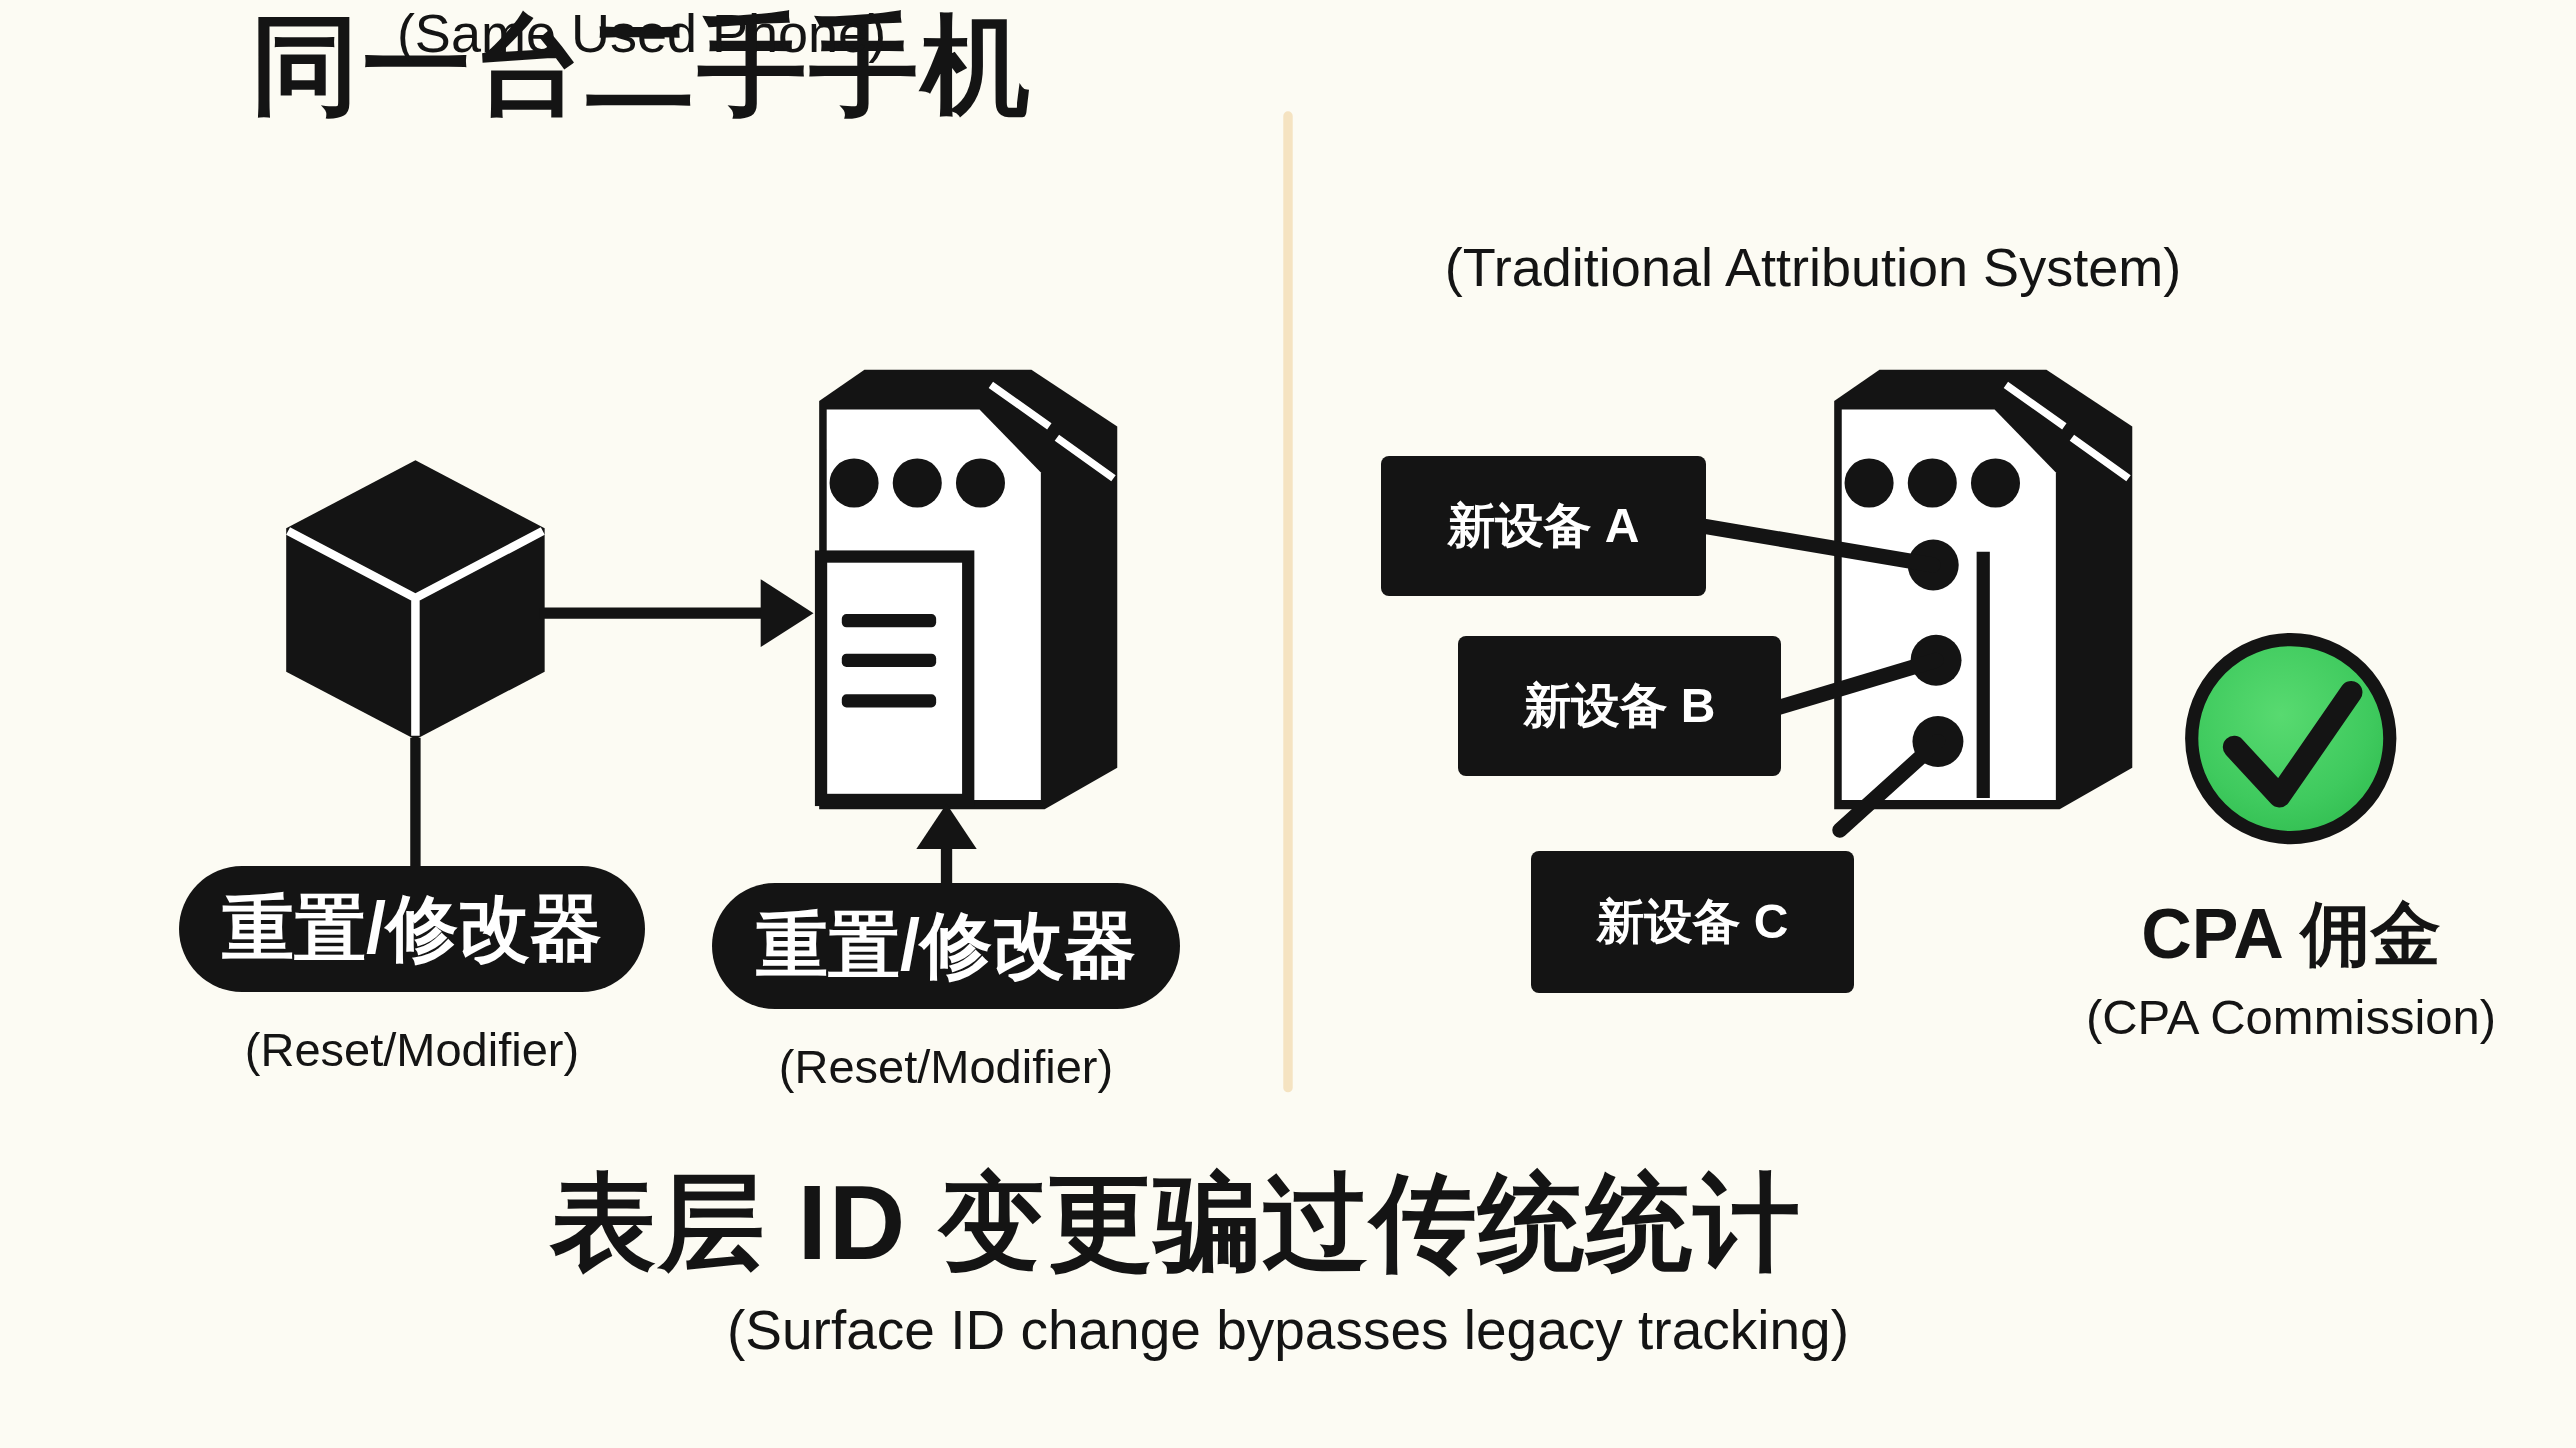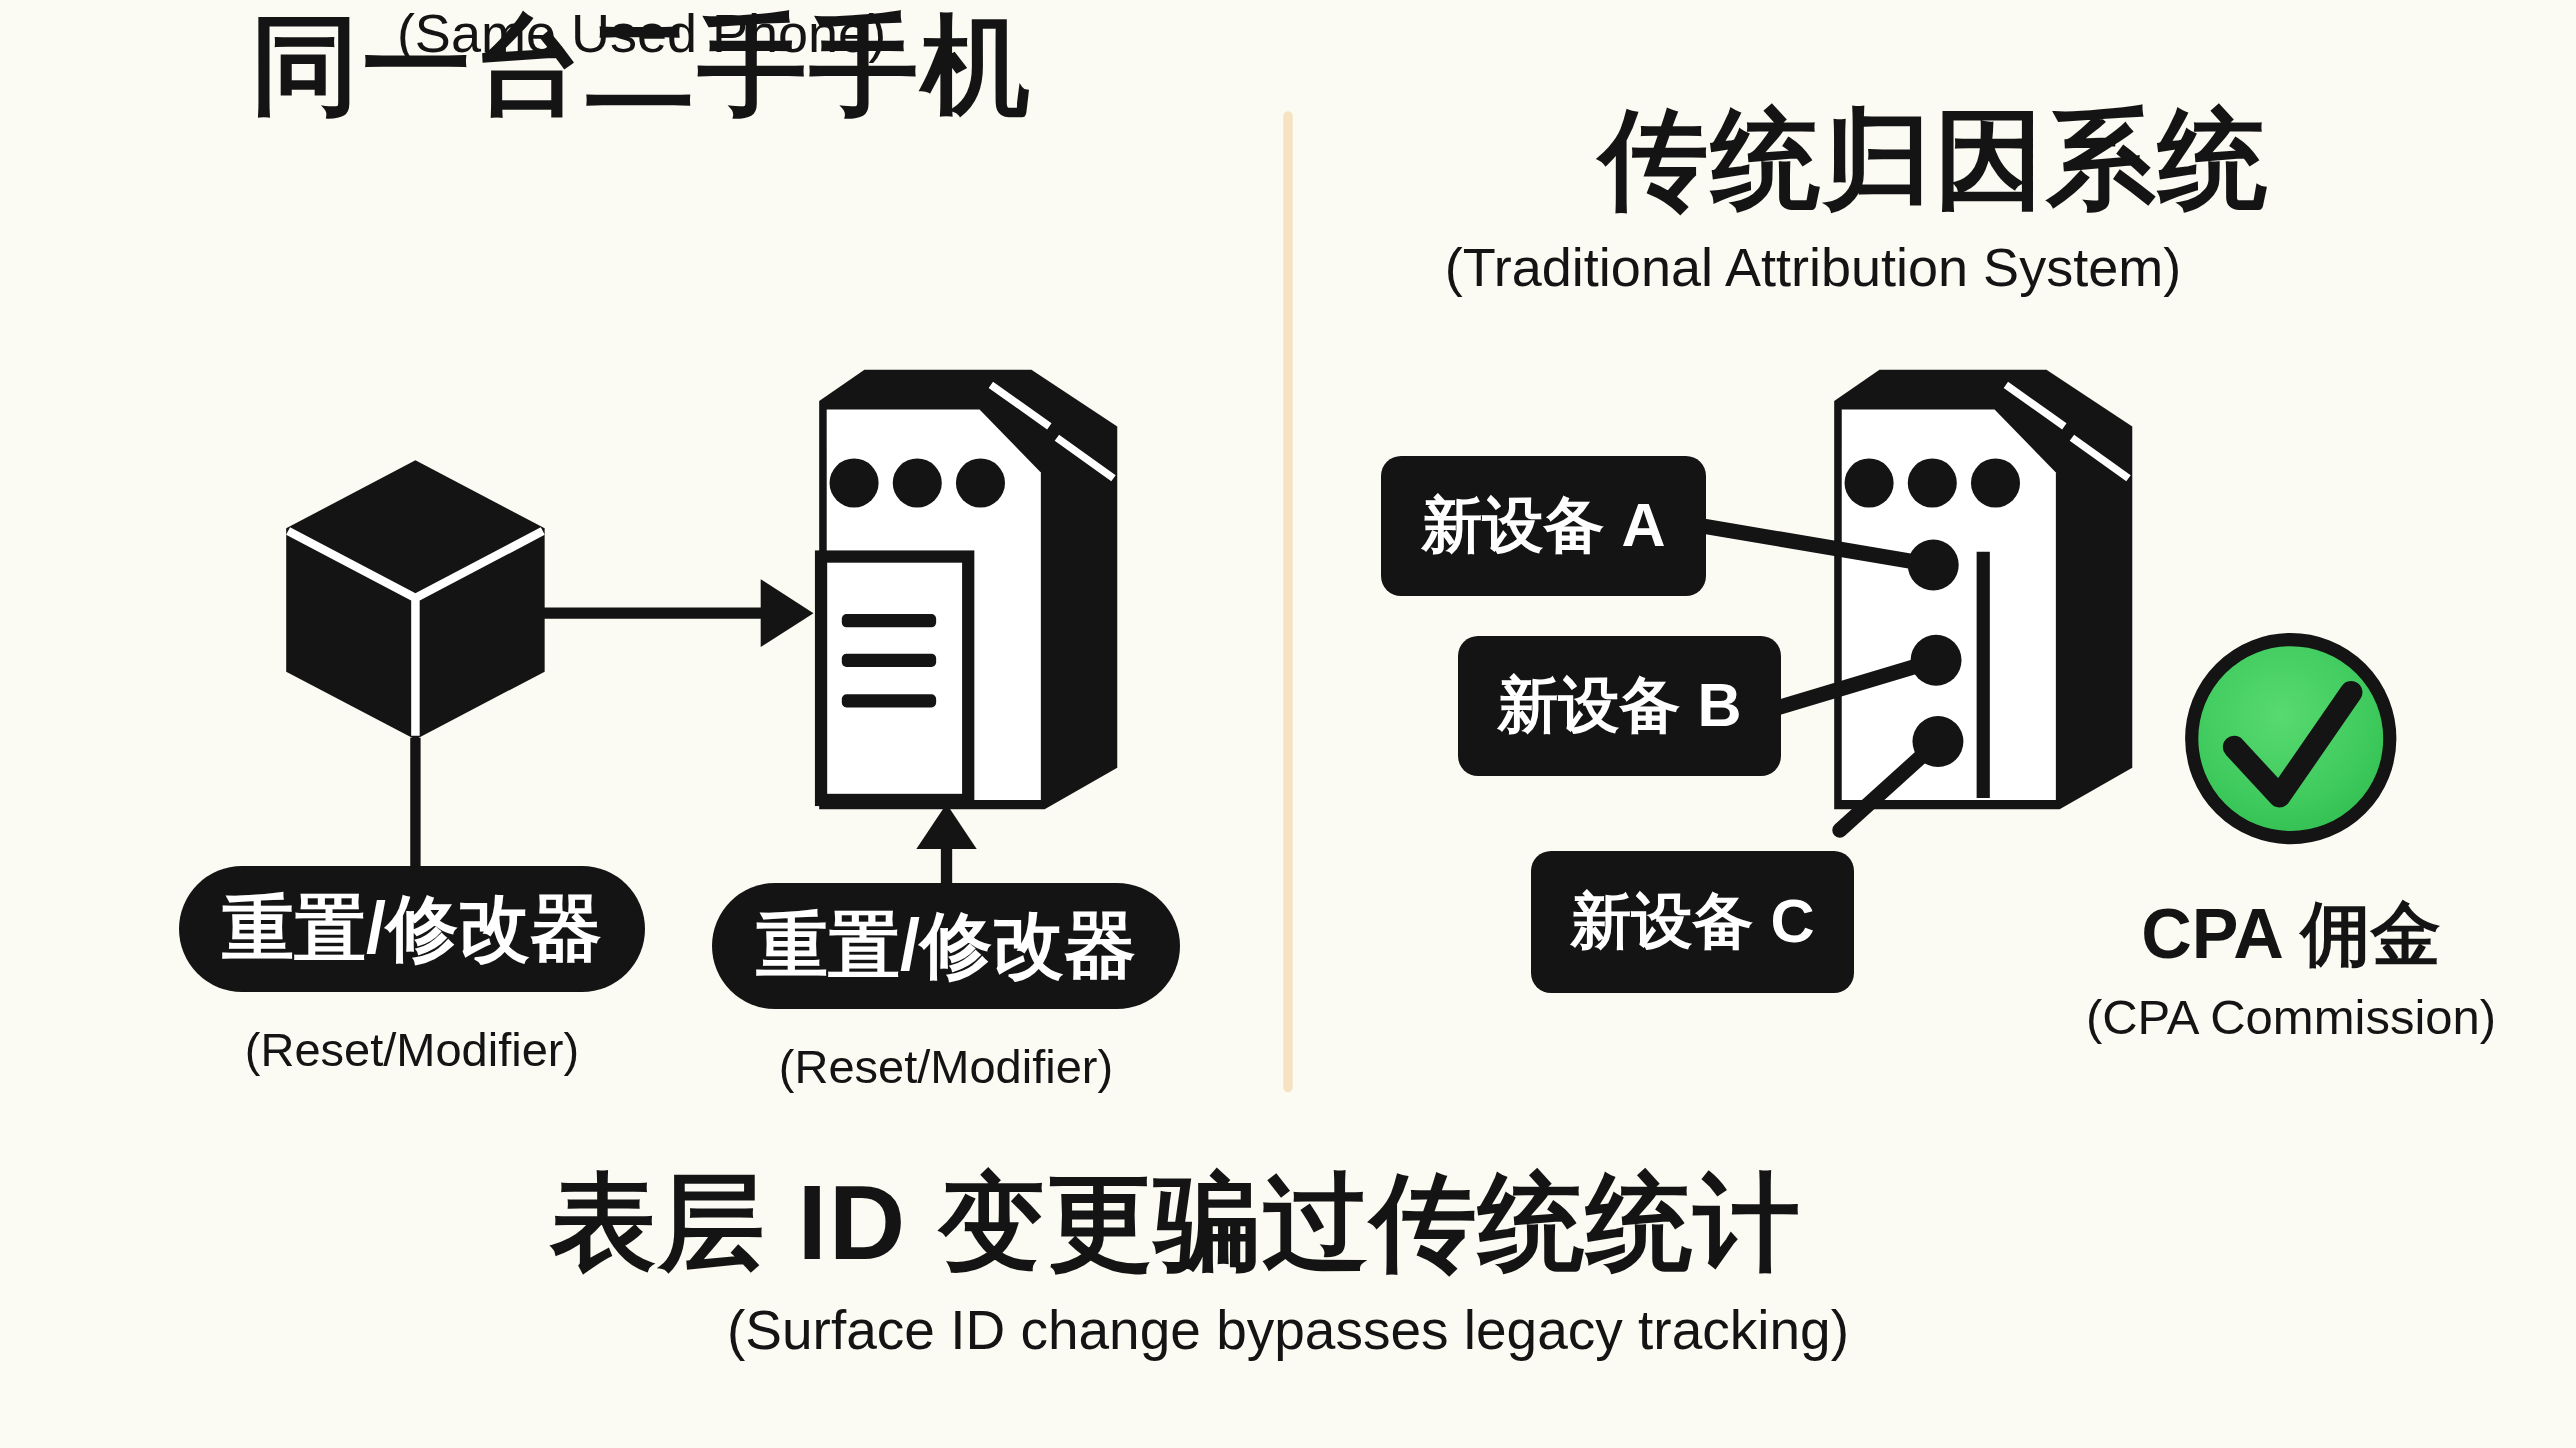--- a/index.html
+++ b/index.html
@@ -16,21 +16,21 @@
   .abs{position:absolute;}
   .center{text-align:center; display:flex; align-items:center; justify-content:center;}
   .cn-title{font-size:109px; font-weight:900; letter-spacing:2.8px; white-space:nowrap;}
   .en-sub{font-size:54px; font-weight:500; letter-spacing:0px; white-space:nowrap;}
   .pill{
     background:var(--pill_bg); color:var(--pill_text);
     display:flex; align-items:center; justify-content:center;
     font-weight:800; white-space:nowrap;
   }
   .reset-pill{border-radius:68px; font-size:72px;}
-  .tag{border-radius:20px; font-size:61px;}
+  .tag{border-radius:8px; font-size:48px;}
   .reset-sub{font-size:47px; font-weight:500; white-space:nowrap;margin-top:24px;}
   .cpa-title{font-size:70px; font-weight:800; white-space:nowrap;}
   .cpa-sub{font-size:49px; font-weight:500; white-space:nowrap;}
   .footer-title{font-size:106px; font-weight:900; letter-spacing:1.9px; white-space:nowrap;}
   .footer-sub{font-size:55px; font-weight:400; white-space:nowrap;}
   svg.diagram{position:absolute; left:0; top:0;}
   .ink{fill:var(--ink);}
   .white{fill:#ffffff;}
   .ink-line{stroke:var(--ink); fill:none;}
   .white-line{stroke:#ffffff; fill:none;}
@@ -109,21 +109,20 @@
 
   <div class="abs center cn-title" style="left:0; top:100; width:1283px; height:132px;">同一台二手手机</div>
   <div class="abs center en-sub" style="left:0; top:248; width:1283px; height:66px;">(Same Used Phone)</div>
 
   <div class="abs pill reset-pill" style="left:179px; top:866px; width:466px; height:126px;">重置/修改器</div>
   <div class="abs center reset-sub" style="left:179px; top:998px; width:466px; height:55px;">(Reset/Modifier)</div>
 
   <div class="abs pill reset-pill" style="left:712px; top:883px; width:468px; height:126px;">重置/修改器</div>
   <div class="abs center reset-sub" style="left:712px; top:1015px; width:468px; height:55px;">(Reset/Modifier)</div>
 
-  <div class="abs center cn-title" style="left:1293px; top:94px; width:1283px; height:132px;">传统归因系统</div>
   <div class="abs center en-sub" style="left:1293px; top:234px; width:1040px; height:66px;">(Traditional Attribution System)</div>
 
   <div class="abs pill tag" style="left:1381px; top:456px; width:325px; height:140px;">新设备 A</div>
   <div class="abs pill tag" style="left:1458px; top:636px; width:323px; height:140px;">新设备 B</div>
   <div class="abs pill tag" style="left:1531px; top:814px; width:323px; height:142px;margin-top:37px;">新设备 C</div>
 
   <div class="abs center cpa-title" style="left:2055px; top:895px; width:472px; height:79px;">CPA 佣金</div>
   <div class="abs center cpa-sub" style="left:2055px; top:987px; width:472px; height:59px;">(CPA Commission)</div>
 
   <div class="abs center footer-title" style="left:0; top:1159px; width:2352px; height:128px;">表层 ID 变更骗过传统统计</div>

